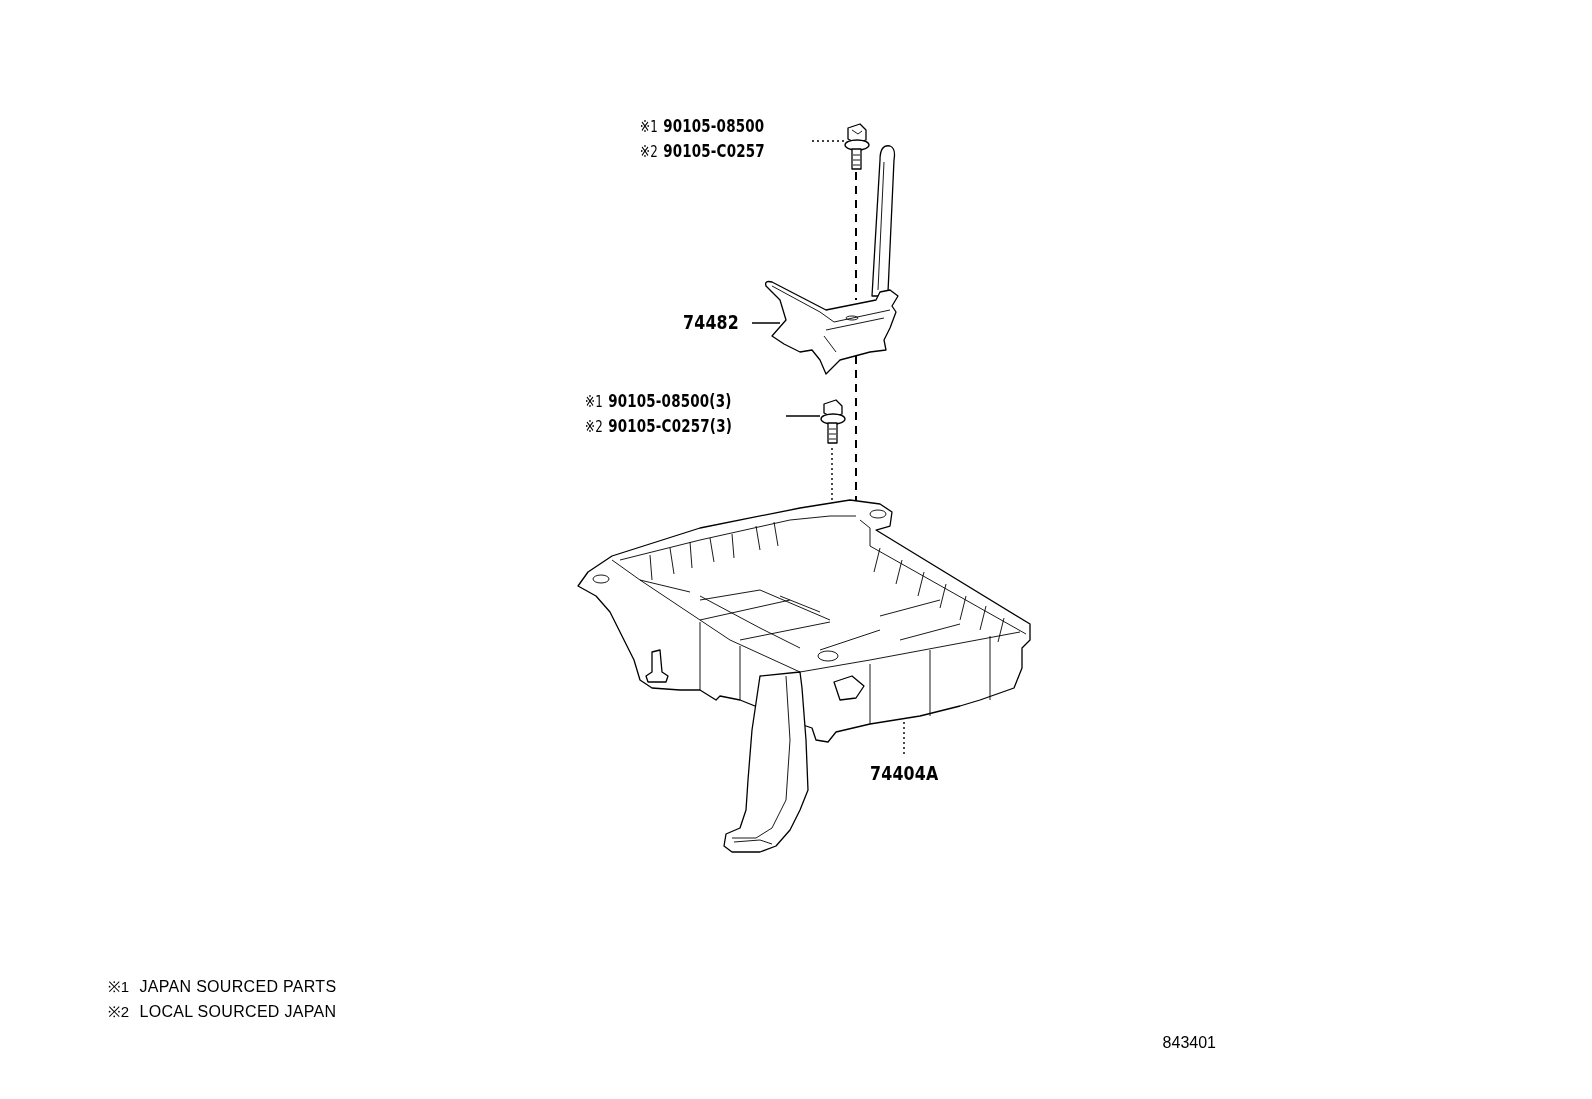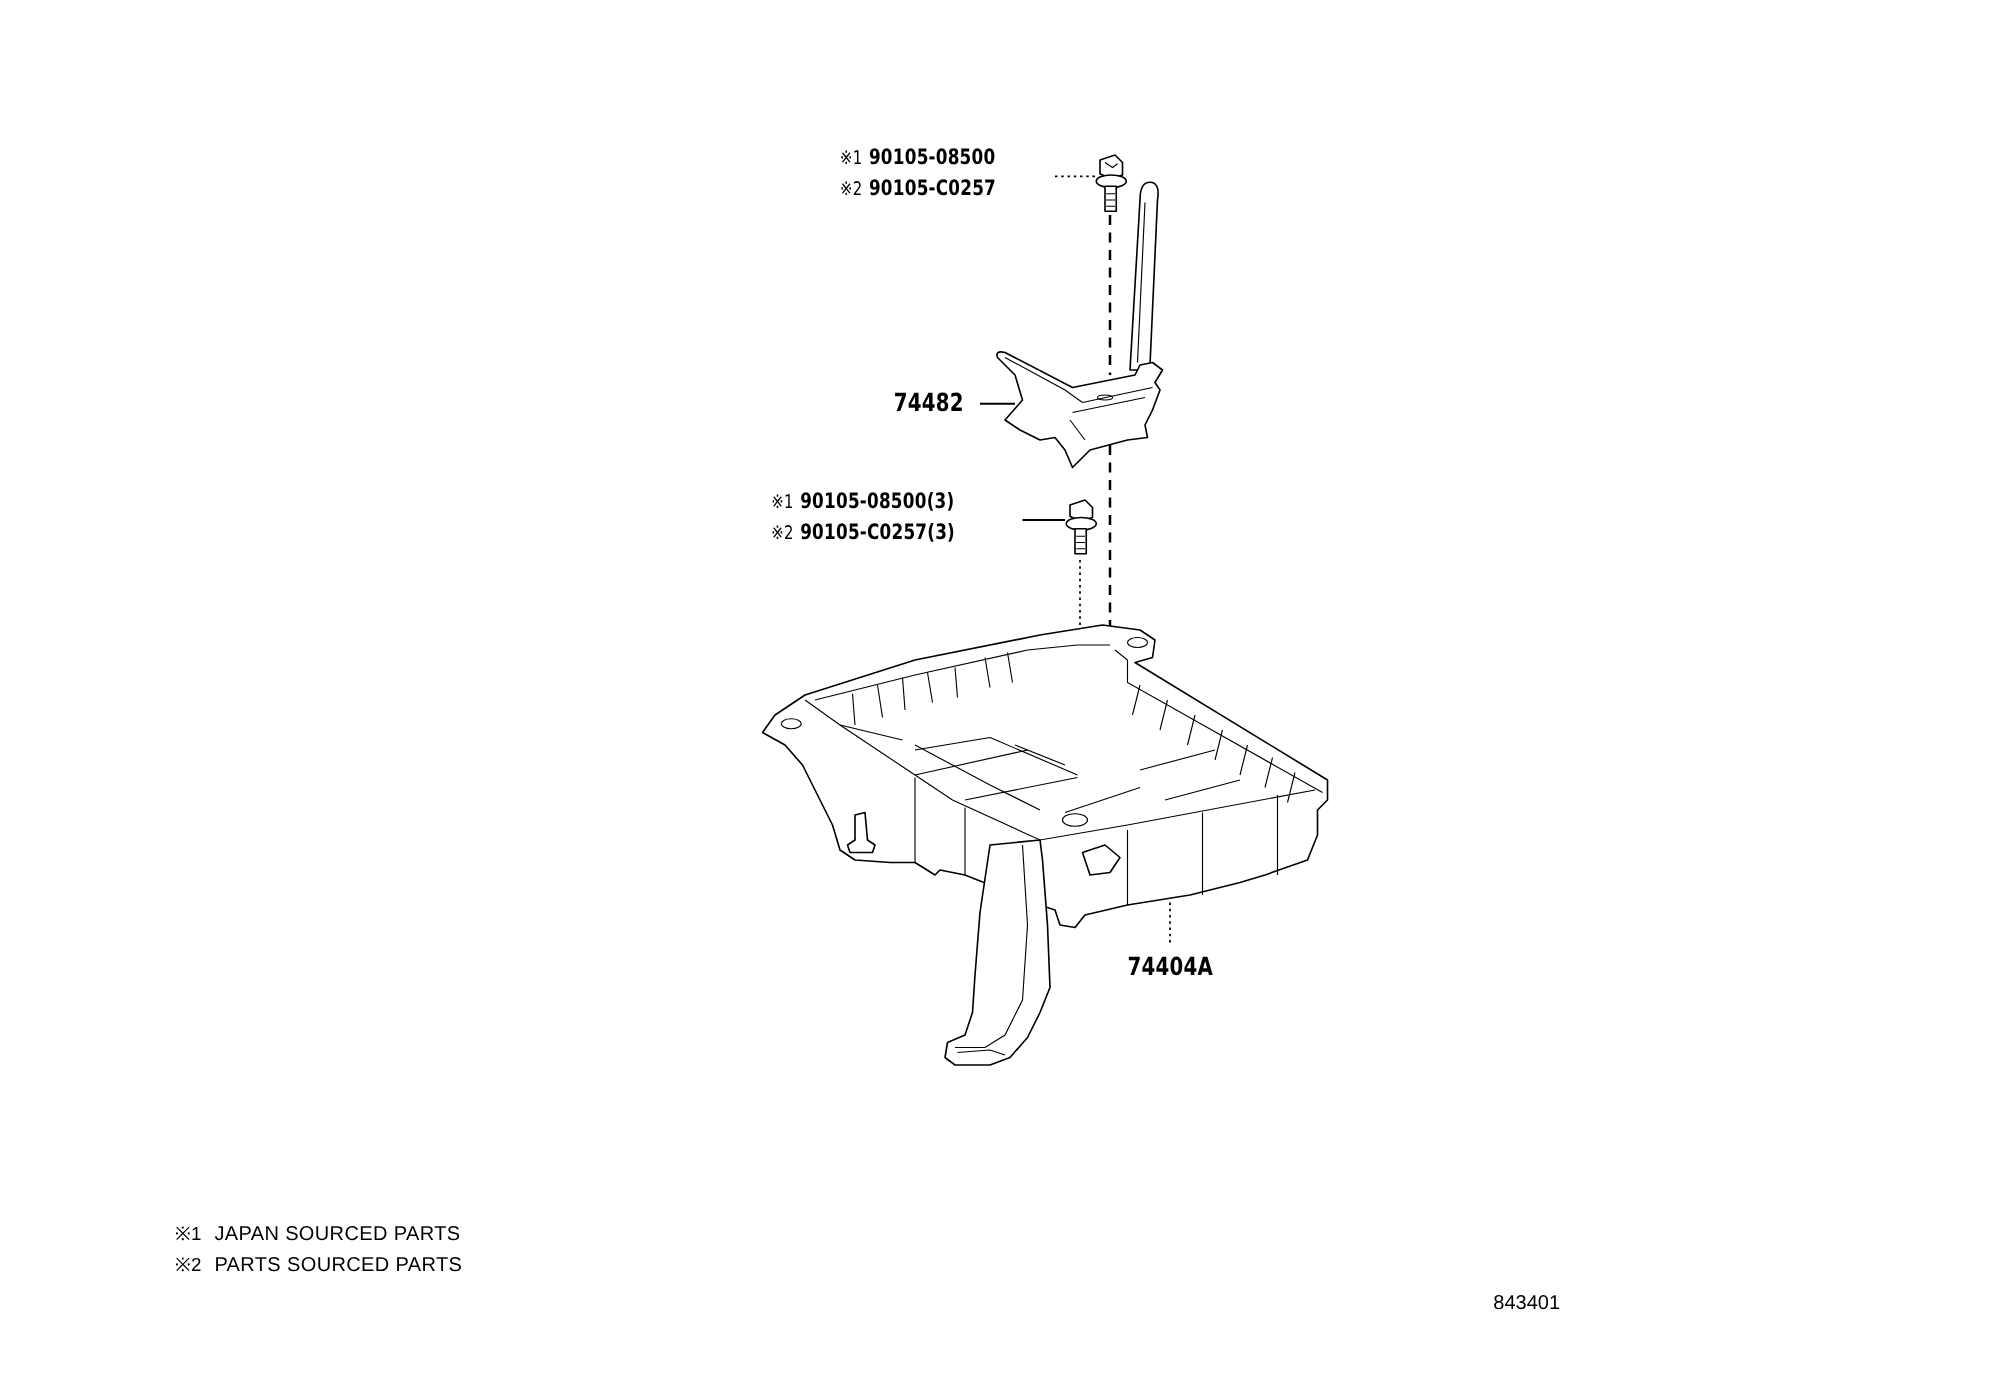--- a/index.html
+++ b/index.html
@@ -1,18 +1,18 @@
 <!DOCTYPE html>
 <html><head>
   <meta charset="utf-8">
   <style>
     html, body { margin: 0; padding: 0; background: #ffffff; }
     body { width: 1592px; height: 1099px; position: relative; overflow: hidden;
            font-family: "DejaVu Sans", sans-serif; color: #000; }
-    .canvas { position: absolute; left: 0; top: 0; width: 1272px; height: 1099px; margin-left: 32px; }
+    .canvas { position: absolute; left: 0; top: 0; width: 1272px; height: 1099px; }
     .label { position: absolute; white-space: nowrap; line-height: 1; }
     .pn { font-family: "DejaVu Sans Condensed", "DejaVu Sans", sans-serif; font-weight: bold;
           font-size: 17px; letter-spacing: 0.2px; transform: scaleX(0.88); transform-origin: left center; }
     .pn-big { font-size: 20px; }
     .mark { font-weight: normal; font-size: 15px; margin-right: 6px; }
     .legend { position: absolute; left: 108px; font-family: "Liberation Sans", sans-serif;
               font-size: 16px; letter-spacing: 0.3px; text-align: right; }
     .legend .mark { font-size: 15px; margin-right: 10px; }
     .fig-id { position: absolute; right: 56px; top: 1034px; font-family: "Liberation Sans", sans-serif;
               font-size: 16px; }
@@ -110,17 +110,17 @@
   <div class="label pn" style="left:585px; top:418px;">
     <span class="mark">※2</span><span>90105-C0257(3)</span>
   </div>
 
   <div class="label pn pn-big" style="left:870px; top:763px;">74404A</div>
 
   <div class="legend" style="top:976px;">
     <span class="mark">※1</span><span>JAPAN SOURCED PARTS</span>
   </div>
   <div class="legend" style="top:1001px;">
-    <span class="mark">※2</span><span>PARTS SOURCED PARTS</span>
+    <span class="mark">※2</span><span>LOCAL SOURCED JAPAN</span>
   </div>
 
   <div class="fig-id">843401</div>
 </div>
 
 </body></html>

